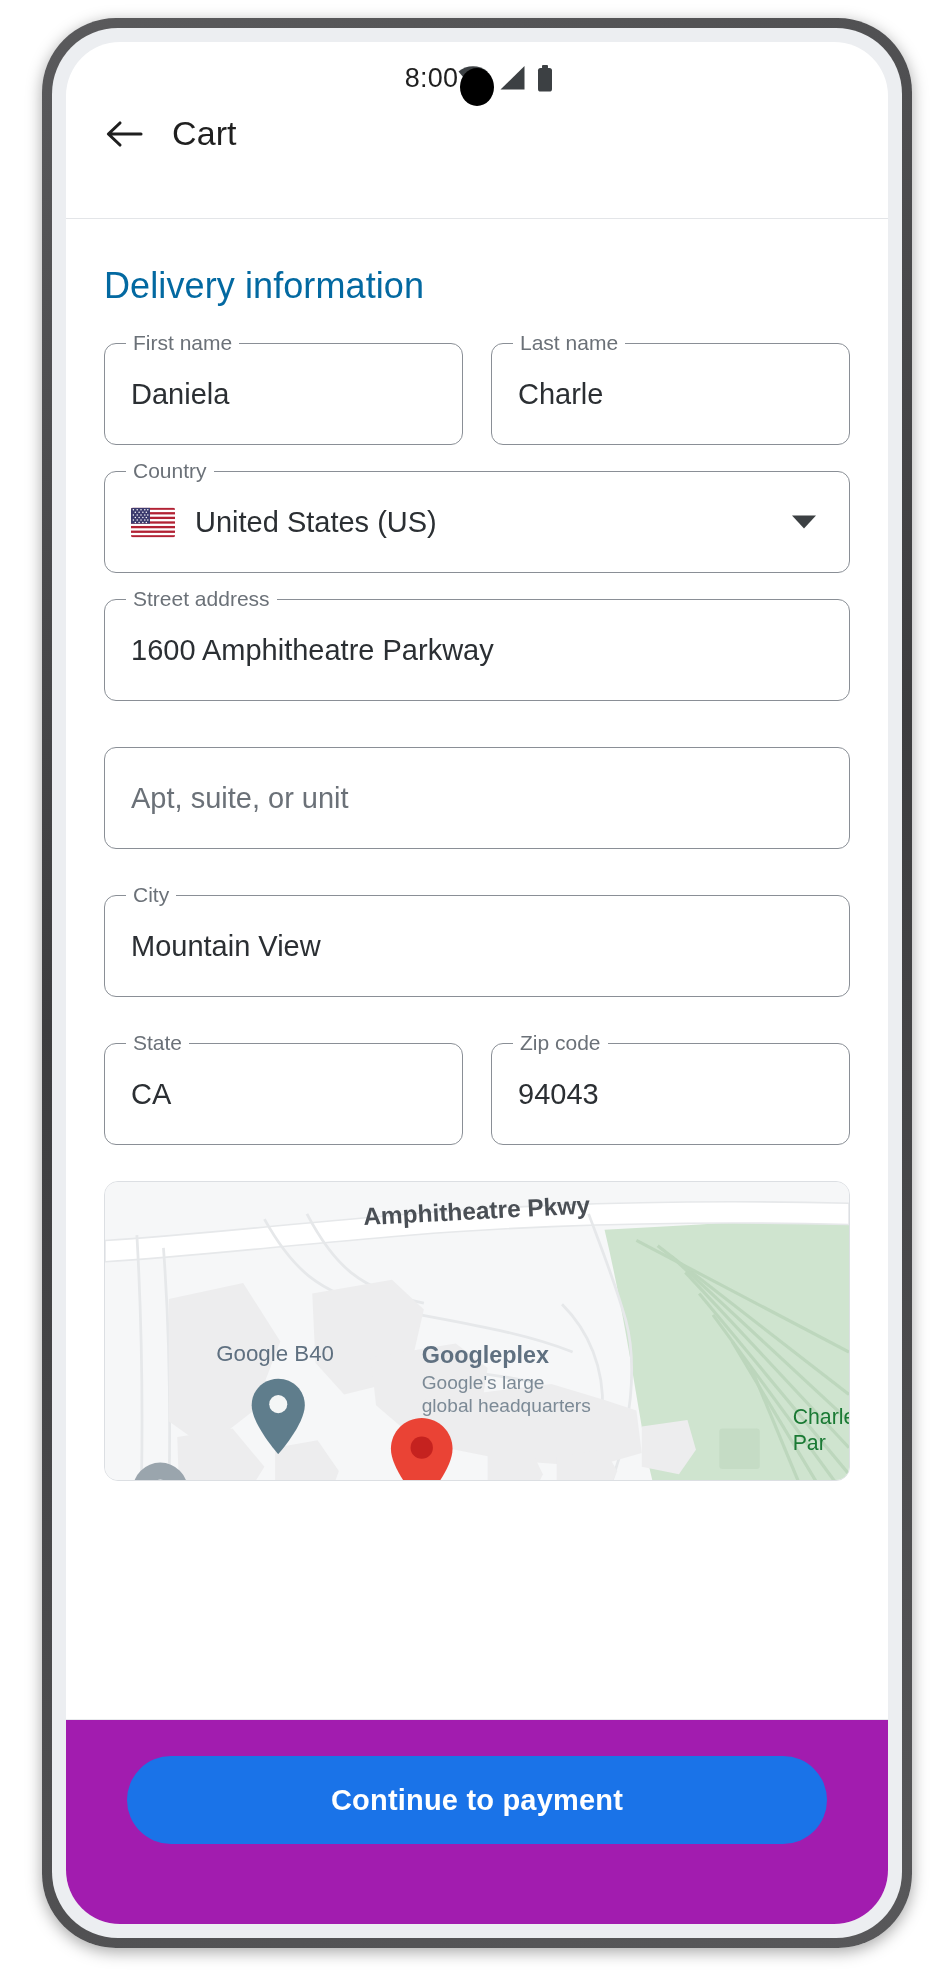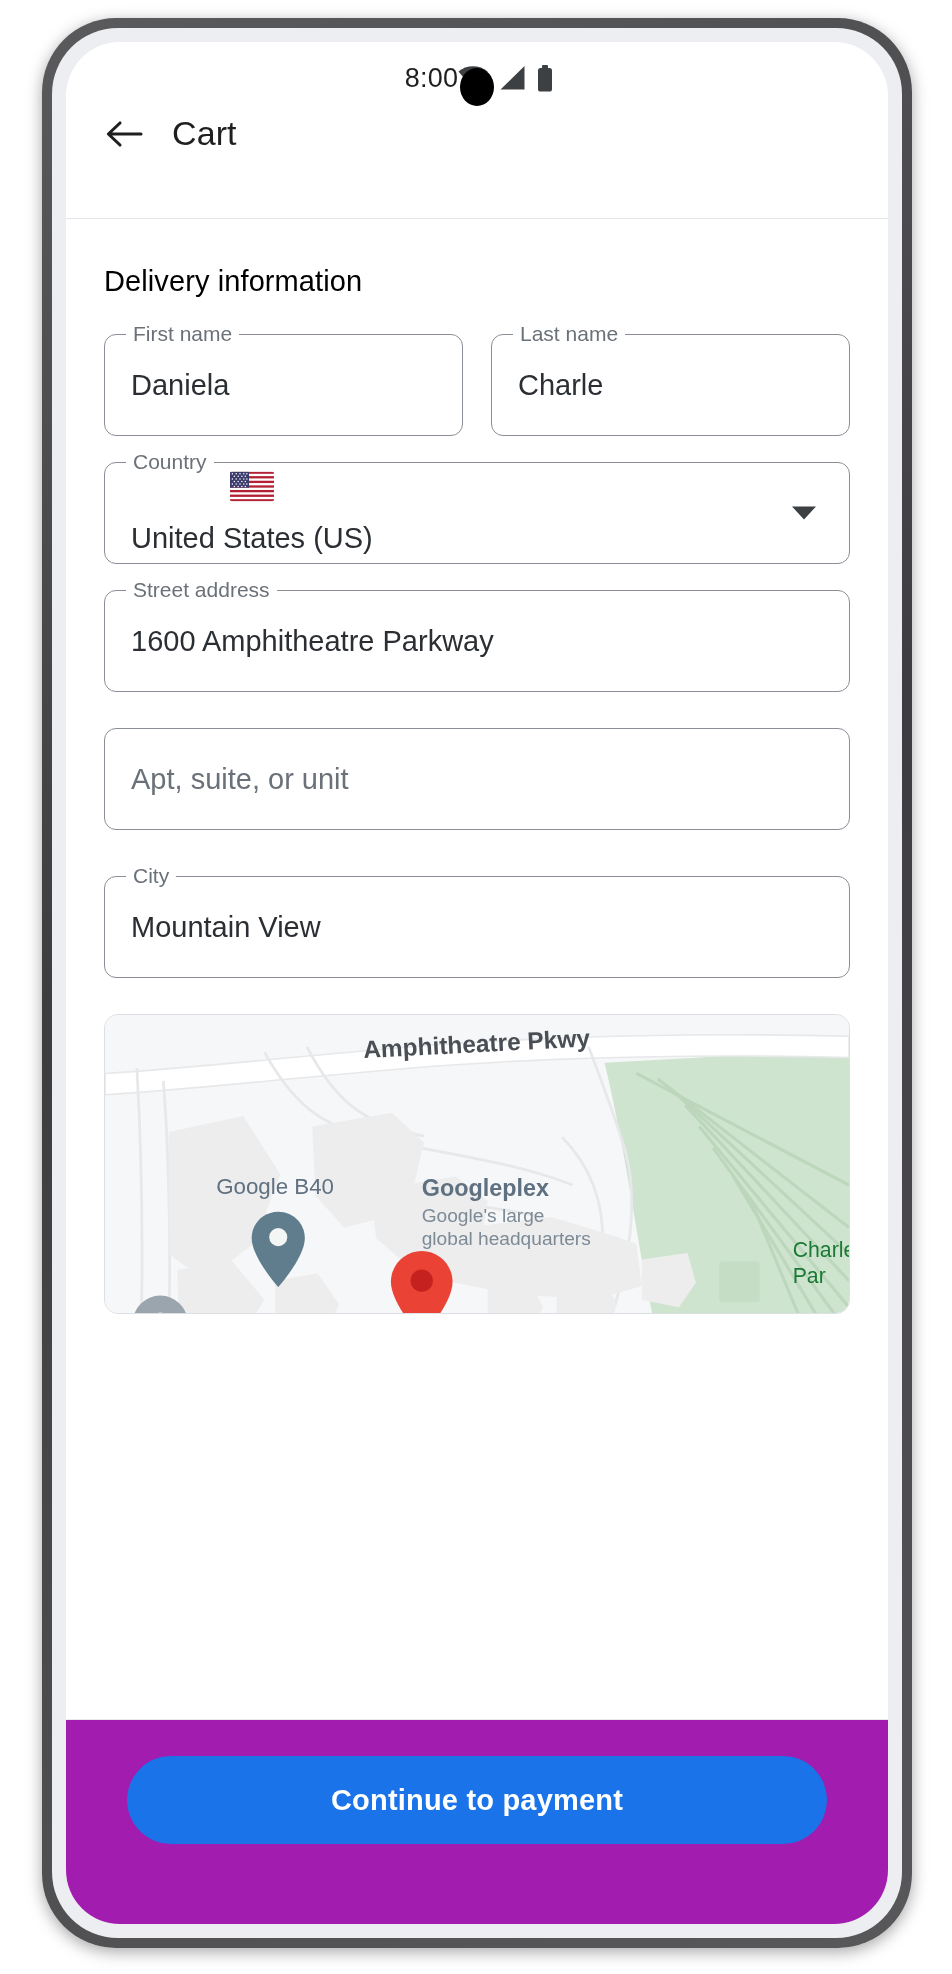--- a/index.html
+++ b/index.html
@@ -110,22 +110,22 @@
 
   
   .content {
     position: relative;
     height: 1500px;
     overflow: hidden;
     background: #ffffff;
   }
 
   .section-title {
-    font-size: 29px;
-    color: #000000;
+    font-size: 36px;
+    color: #0369a1;
     padding: 46px 38px 10px 38px;
     letter-spacing: 0.1px;
   }
 
   
   .field-row {
     display: flex;
     gap: 28px;
     padding: 0 38px;
     margin-top: 26px;
@@ -169,21 +169,20 @@
 
   
   .field.select .value-wrap {
     position: absolute;
     left: 27px;
     top: 50%;
     transform: translateY(-50%);
     display: flex;
     align-items: center;
     gap: 20px;
-    flex-direction: column;
   }
   .flag {
     width: 44px;
     height: 30px;
     border-radius: 2px;
     overflow: hidden;
     flex: none;
     display: block;
   }
   .caret {
@@ -356,35 +355,47 @@
       </div>
 
       <div class="field-row single">
         <div class="field">
           <div class="outline"></div>
           <div class="label">Street address</div>
           <div class="value">1600 Amphitheatre Parkway</div>
         </div>
       </div>
 
-      <div class="field-row single" style="margin-top:36px;border-radius:21px;">
+      <div class="field-row single" style="margin-top:46px;border-radius:21px;">
         <div class="field">
           <div class="outline"></div>
           <div class="value placeholder">Apt, suite, or unit</div>
         </div>
       </div>
 
       <div class="field-row single" style="margin-top:46px;">
         <div class="field">
           <div class="outline"></div>
           <div class="label">City</div>
           <div class="value">Mountain View</div>
         </div>
       </div>
 
+      <div class="field-row pair" style="margin-top:46px;">
+        <div class="field">
+          <div class="outline"></div>
+          <div class="label">State</div>
+          <div class="value">CA</div>
+        </div>
+        <div class="field">
+          <div class="outline"></div>
+          <div class="label">Zip code</div>
+          <div class="value">94043</div>
+        </div>
+      </div>
 
       <div class="map-wrap">
         <svg viewBox="0 0 700 300" preserveAspectRatio="xMidYMin slice">
           <rect x="0" y="0" width="700" height="300" fill="#f6f7f8"></rect>
 
           <path d="M470 45 L560 40 L700 30 L700 300 L520 300 C505 250 495 150 470 45 Z" fill="#cfe4cf"></path>
           <g stroke="#bcd6bc" stroke-width="3" fill="none" opacity="0.95">
             <path d="M520 60 L700 200"></path>
               <path d="M533 70 L700 225"></path>
             <path d="M546 85 L700 250"></path>

